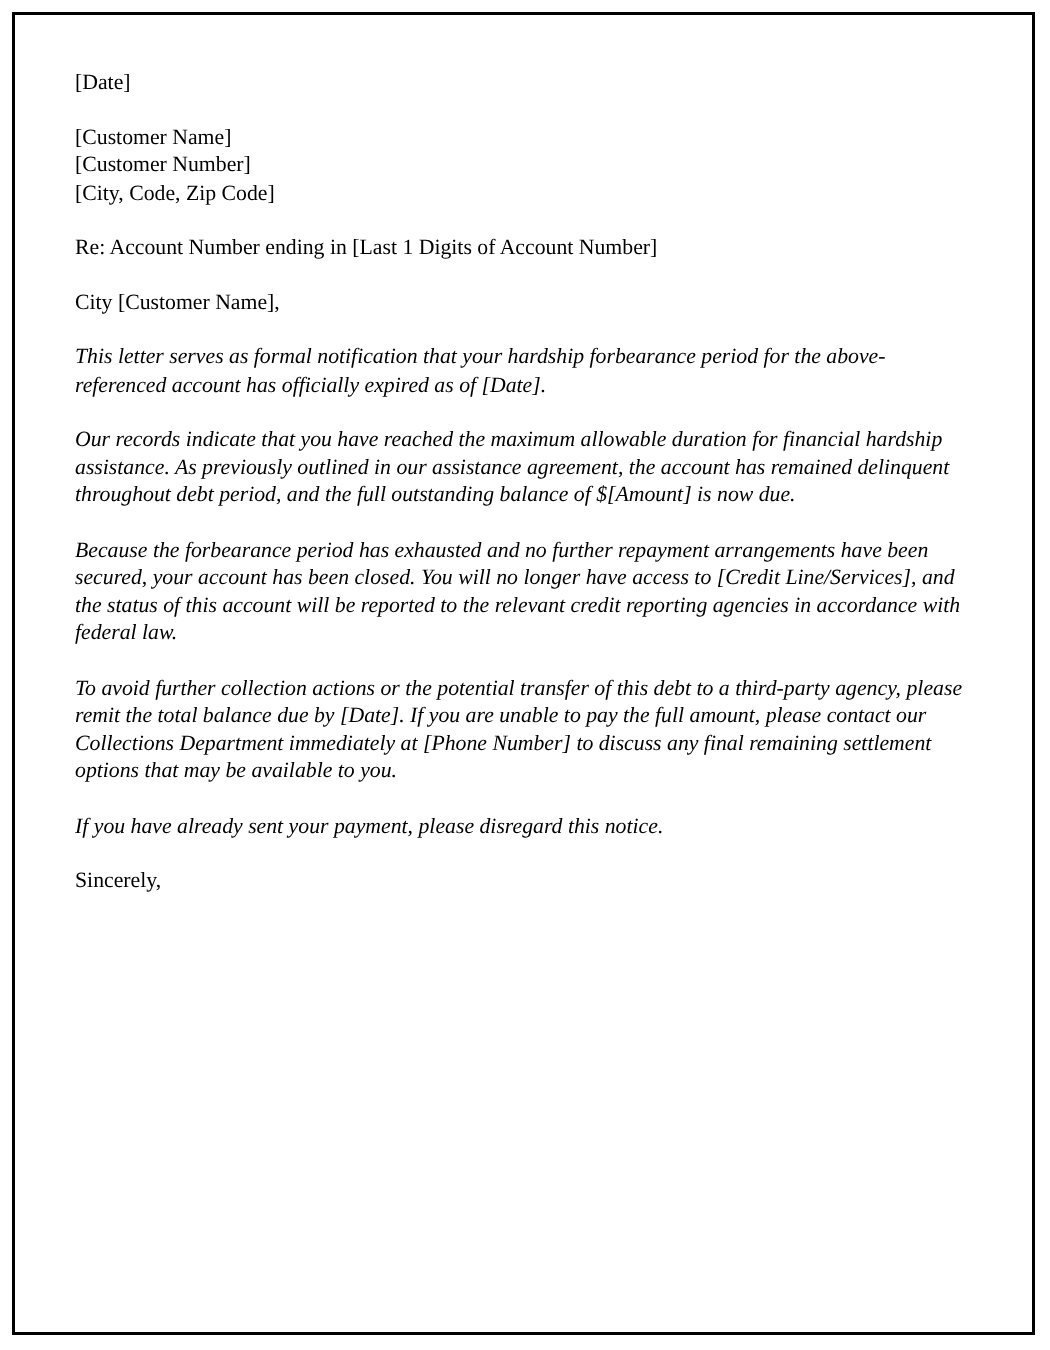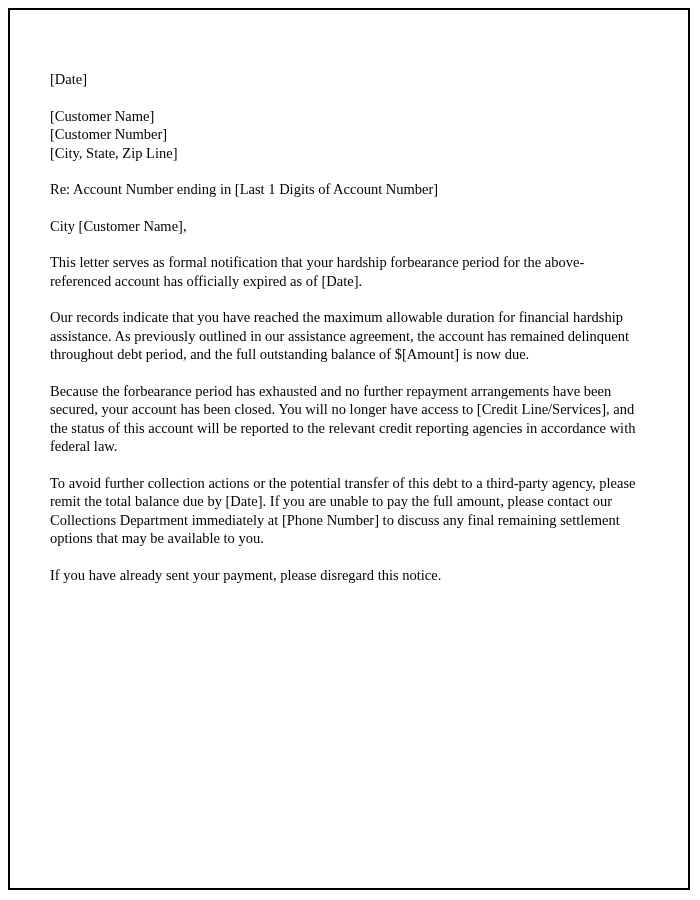--- a/index.html
+++ b/index.html
@@ -19,65 +19,69 @@
     position: absolute;
     left: 8px;
     top: 8px;
     width: 682px;
     height: 882px;
     border: 2px solid #000000;
     box-sizing: border-box;
     background: #ffffff;
   }
   .content {
-    padding: 60px 40px 0 40px;
+    padding: 36px 40px 0 40px;
     color: #000000;
     font-size: 14.5px;
     line-height: 18.5px;
   }
   .block {
     margin: 0 0 18px 0;
   }
   .line {
     margin: 0;
     white-space: pre-wrap;
   }
   .para {
     margin: 0 0 18px 0;
     max-width: 592px;
+    font-style: italic;
   }
 </style>
 </head>
 <body>
 
 <div class="canvas">
   <div class="page">
     <div class="content">
 
       <div class="block">
         <p class="line">[Date]</p>
       </div>
 
       <div class="block">
         <p class="line">[Customer Name]</p>
         <p class="line">[Customer Number]</p>
-        <p class="line">[City, State, Zip Line]</p>
+        <p class="line">[City, Code, Zip Code]</p>
       </div>
 
       <div class="block">
         <p class="line">Re: Account Number ending in [Last 1 Digits of Account Number]</p>
       </div>
 
       <div class="block">
         <p class="line">City [Customer Name],</p>
       </div>
 
       <p class="para">This letter serves as formal notification that your hardship forbearance period for the above-referenced account has officially expired as of [Date].</p>
       <p class="para">Our records indicate that you have reached the maximum allowable duration for financial hardship assistance. As previously outlined in our assistance agreement, the account has remained delinquent throughout debt period, and the full outstanding balance of $[Amount] is now due.</p>
       <p class="para">Because the forbearance period has exhausted and no further repayment arrangements have been secured, your account has been closed. You will no longer have access to [Credit Line/Services], and the status of this account will be reported to the relevant credit reporting agencies in accordance with federal law.</p>
       <p class="para">To avoid further collection actions or the potential transfer of this debt to a third-party agency, please remit the total balance due by [Date]. If you are unable to pay the full amount, please contact our Collections Department immediately at [Phone Number] to discuss any final remaining settlement options that may be available to you.</p>
       <p class="para">If you have already sent your payment, please disregard this notice.</p>
 
+      <div class="block">
+        <p class="line">Sincerely,</p>
+      </div>
 
 
     </div>
   </div>
 </div>
 
 </body></html>

